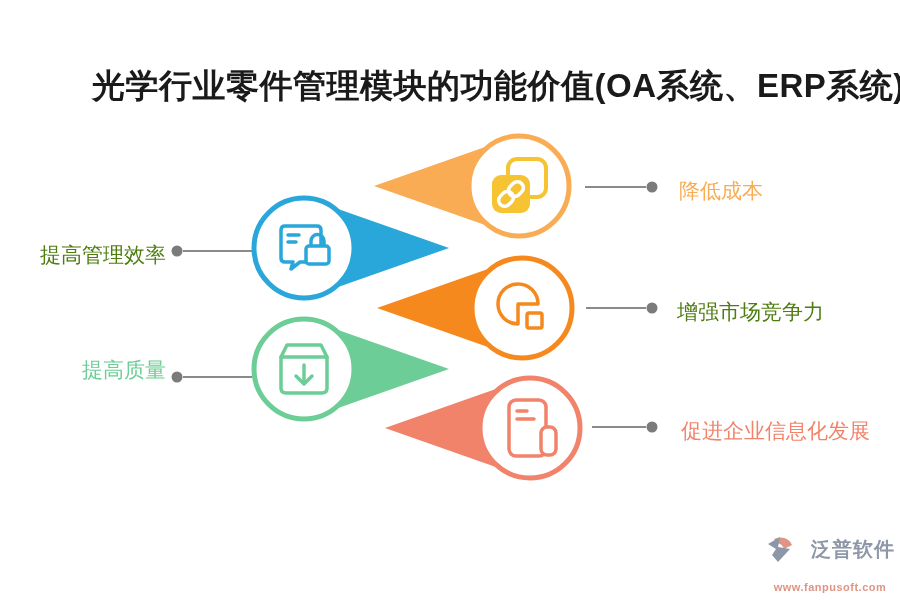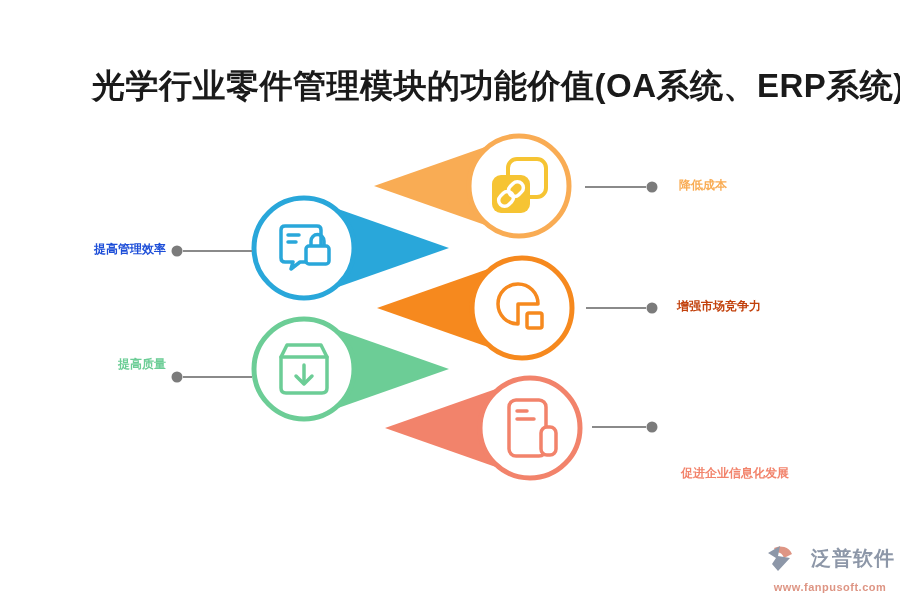--- a/index.html
+++ b/index.html
@@ -5,40 +5,40 @@
   html,body{margin:0;padding:0;background:#ffffff;}
   .stage{
     position:relative;width:900px;height:600px;background:#ffffff;overflow:hidden;
     font-family:"Liberation Sans","DejaVu Sans",sans-serif;
   }
   .title{
     position:absolute;left:92px;top:64px;
     font-size:33px;font-weight:700;color:#1a1a1a;letter-spacing:0.5px;white-space:nowrap;
   }
   .diagram-svg{position:absolute;left:0;top:0;}
-  .lbl{position:absolute;font-size:12px;font-weight:700;white-space:nowrap;}
+  .lbl{position:absolute;font-size:21px;font-weight:400;white-space:nowrap;}
   .lbl-right{text-align:left;}
   .lbl-left{width:136px;text-align:right;}
   .c-lorange{color:#F9AC54;}
-  .c-blue{color:#1d4ed8;text-align:right;}
-  .c-orange{color:#c2410c;}
+  .c-blue{color:#4d7c0f;text-align:right;}
+  .c-orange{color:#4d7c0f;}
   .c-green{color:#6CCD96;}
-  .c-salmon{color:#F2836B;margin-top:48px;}
+  .c-salmon{color:#F2836B;}
   .lbl1{left:679px;top:177px;}
   .lbl2{left:30px;top:241px;}
   .lbl3{left:677px;top:298px;}
   .lbl4{left:30px;top:356px;}
   .lbl5{left:681px;top:417px;}
   .logo{
     position:absolute;right:10px;bottom:7px;width:120px;
     display:flex;flex-direction:column;align-items:center;
   }
   .logo-row{display:flex;align-items:center;gap:16px;}
   .logo-name{font-size:20px;font-weight:700;color:#8D97A8;letter-spacing:1px;white-space:nowrap;}
-  .logo-url{font-size:11px;font-weight:700;color:#DE9584;letter-spacing:0.5px;white-space:nowrap;margin-top:8px;}
+  .logo-url{font-size:11px;font-weight:700;color:#DE9584;letter-spacing:0.5px;white-space:nowrap;margin-top:17px;}
 </style>
 </head>
 <body>
 
 <div class="stage">
 
   <div class="title">光学行业零件管理模块的功能价值(OA系统、ERP系统)</div>
 
   <svg class="diagram-svg" width="900" height="600" viewBox="0 0 900 600">
 

